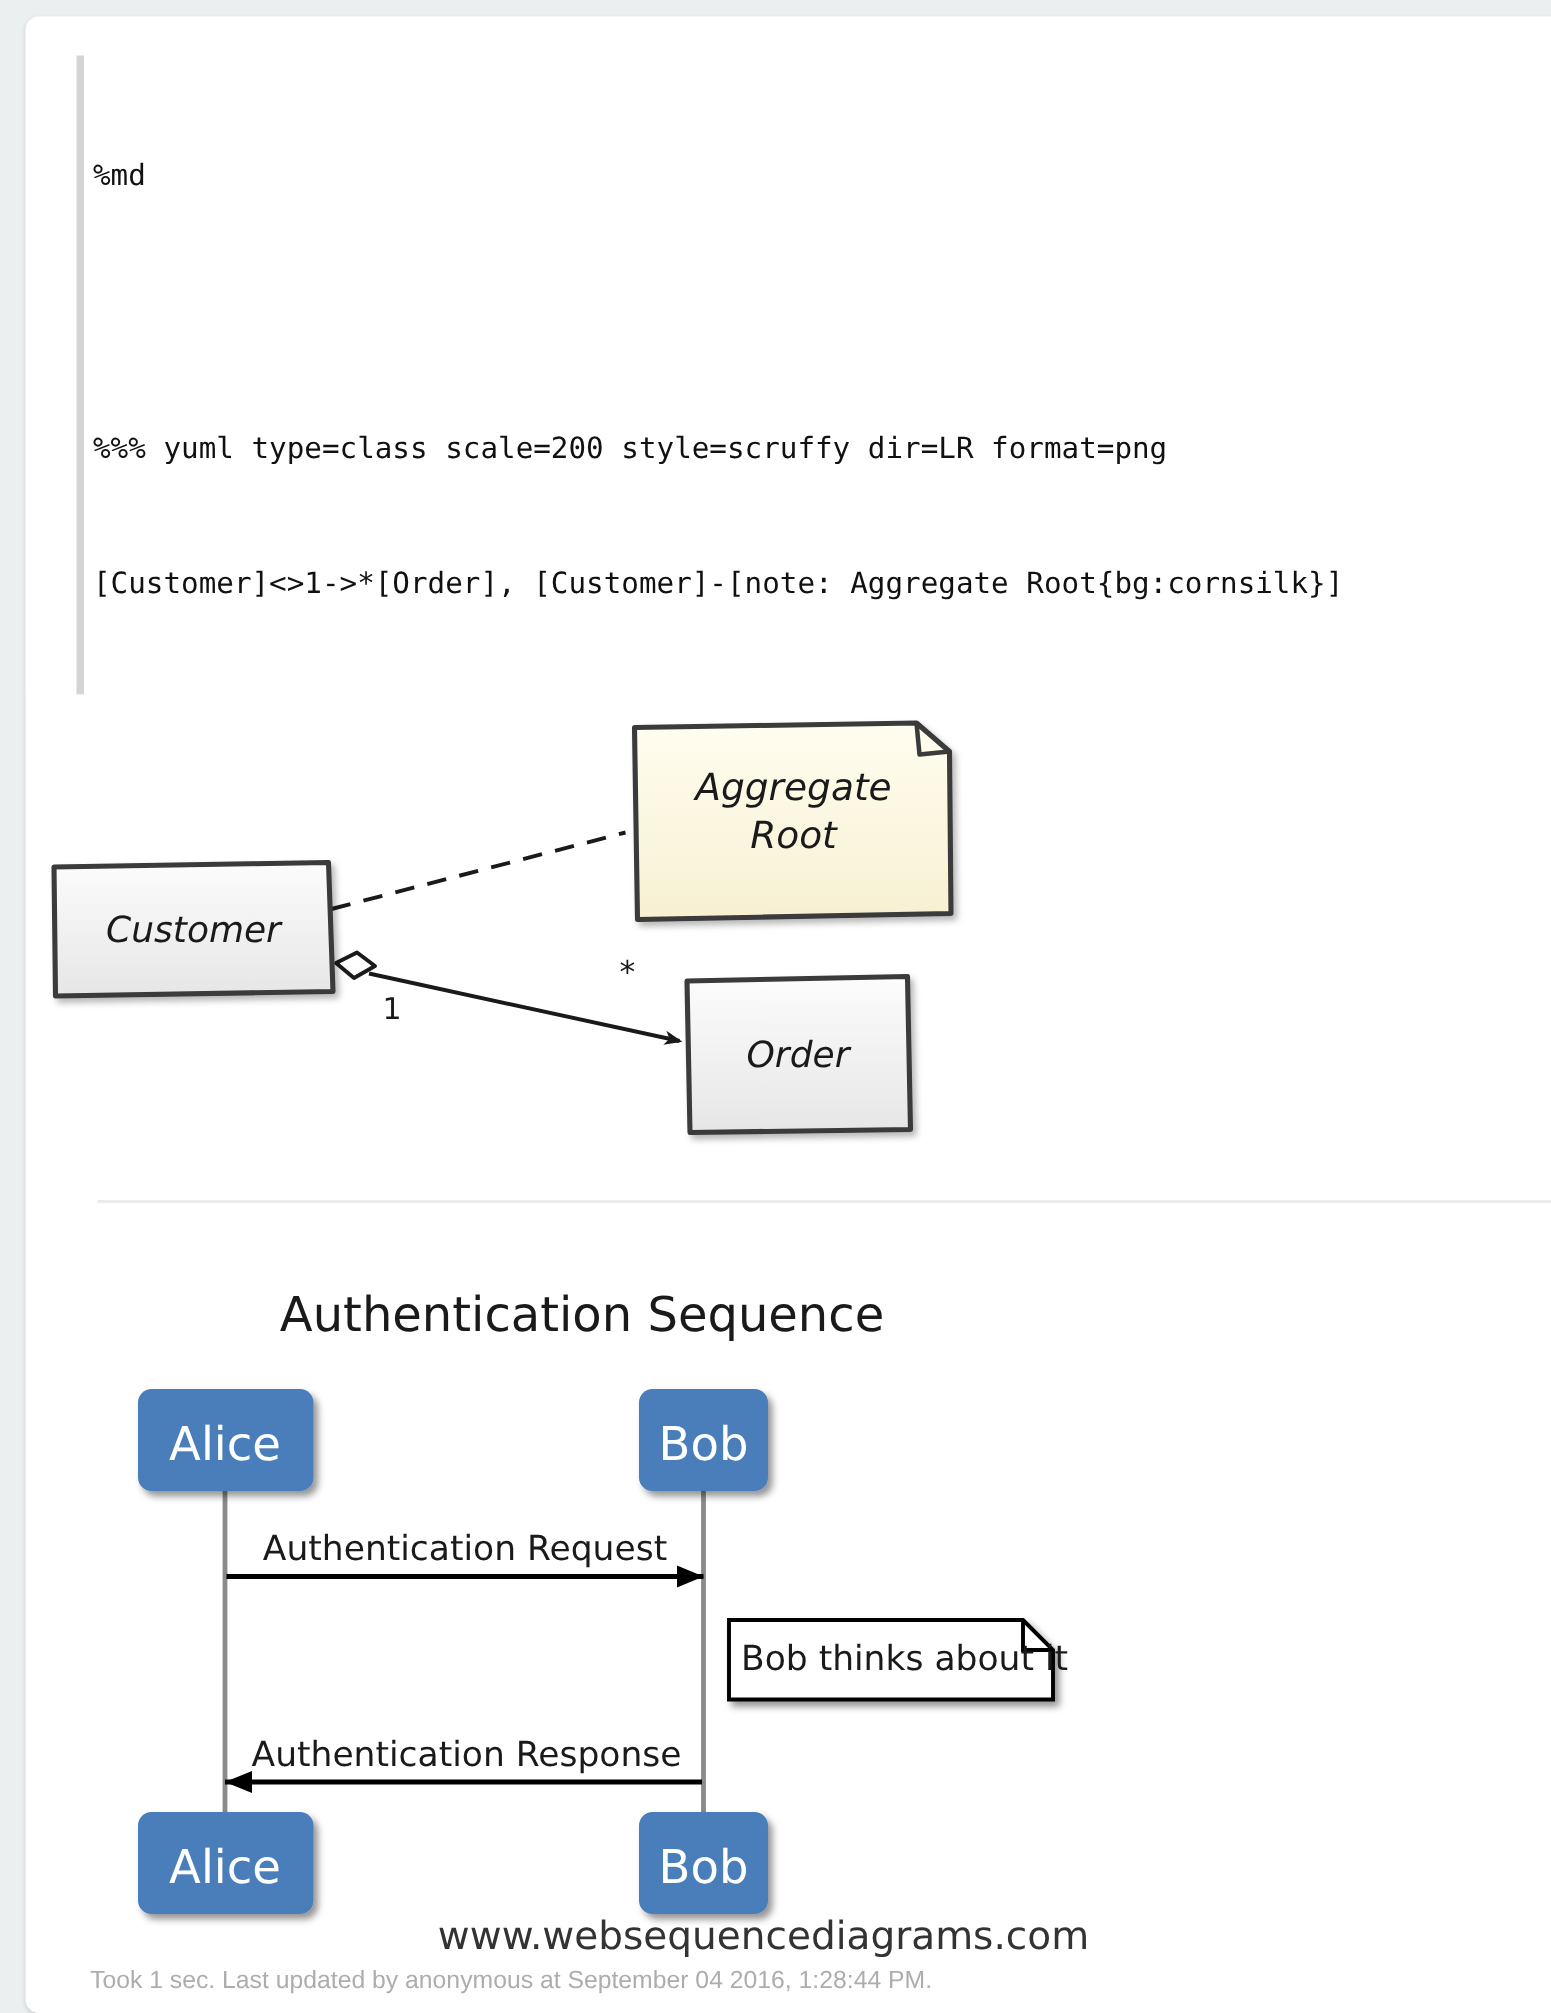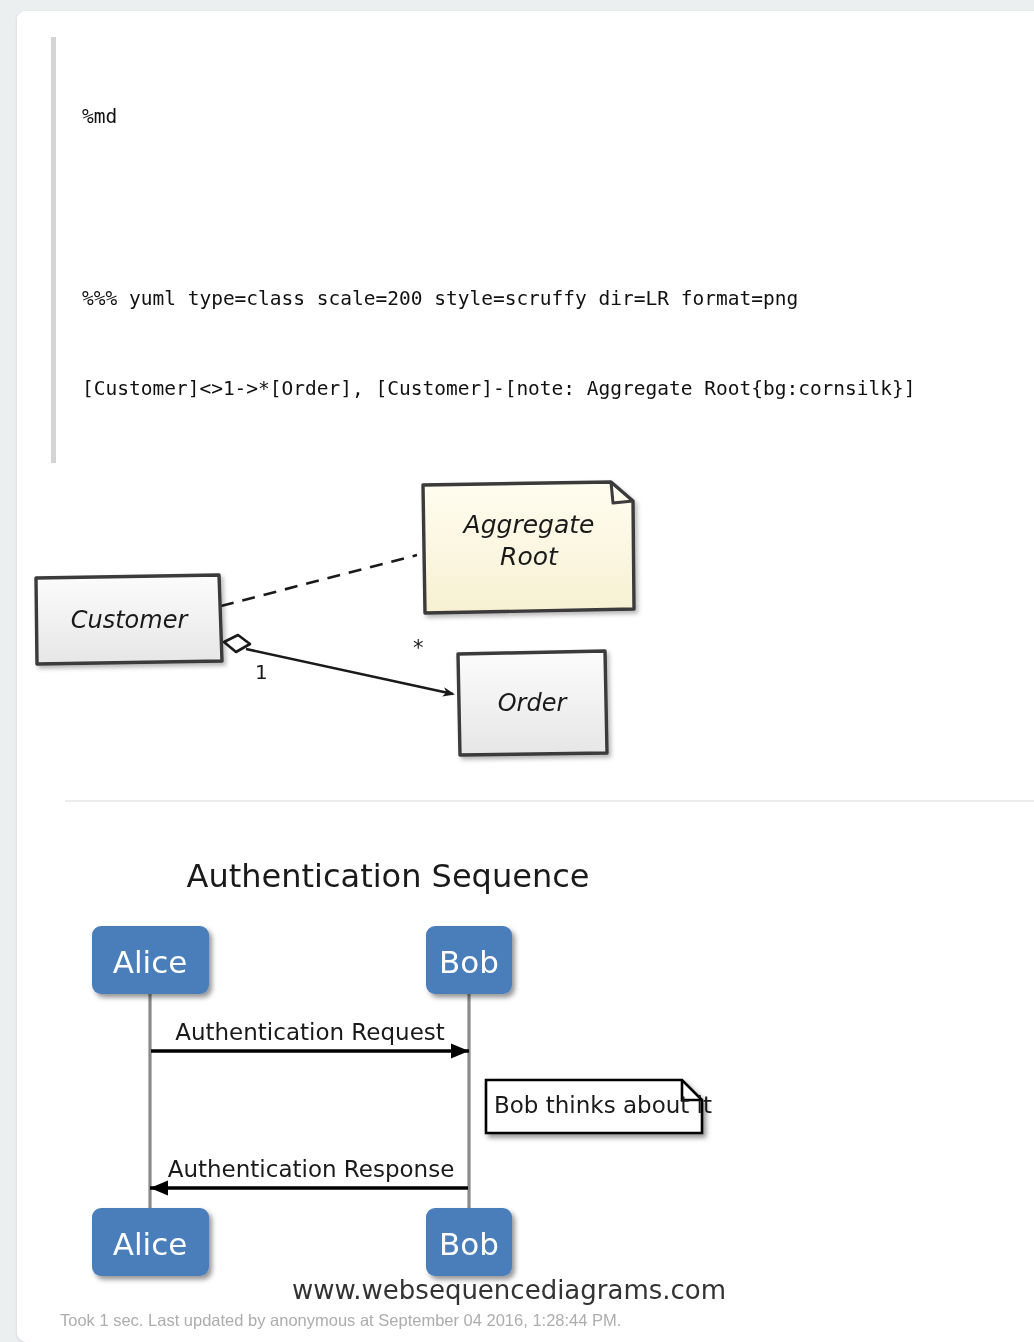--- a/index.html
+++ b/index.html
@@ -49,21 +49,21 @@
     left: 45px;
     top: 31px;
     width: 965px;
     font-family: "DejaVu Sans Mono", "Liberation Mono", monospace;
     font-size: 19.5px;
     line-height: 30.2px;
     color: #111111;
     white-space: pre;
     letter-spacing: 0px;
   }
-  .code-line { height: 30.2px; margin-left: 20px; }
+  .code-line { height: 30.2px; }
   .code-line.blank { color: transparent; }
 
   
   #class-diagram-output {
     position: absolute;
     left: 0px;
     top: 452px;
     width: 1017px;
     height: 338px;
   }

